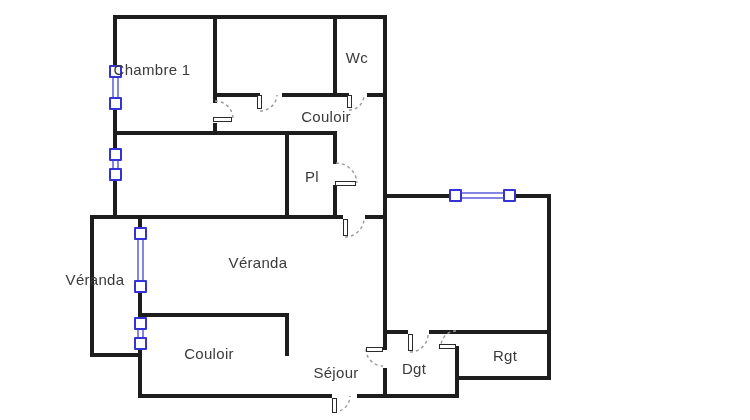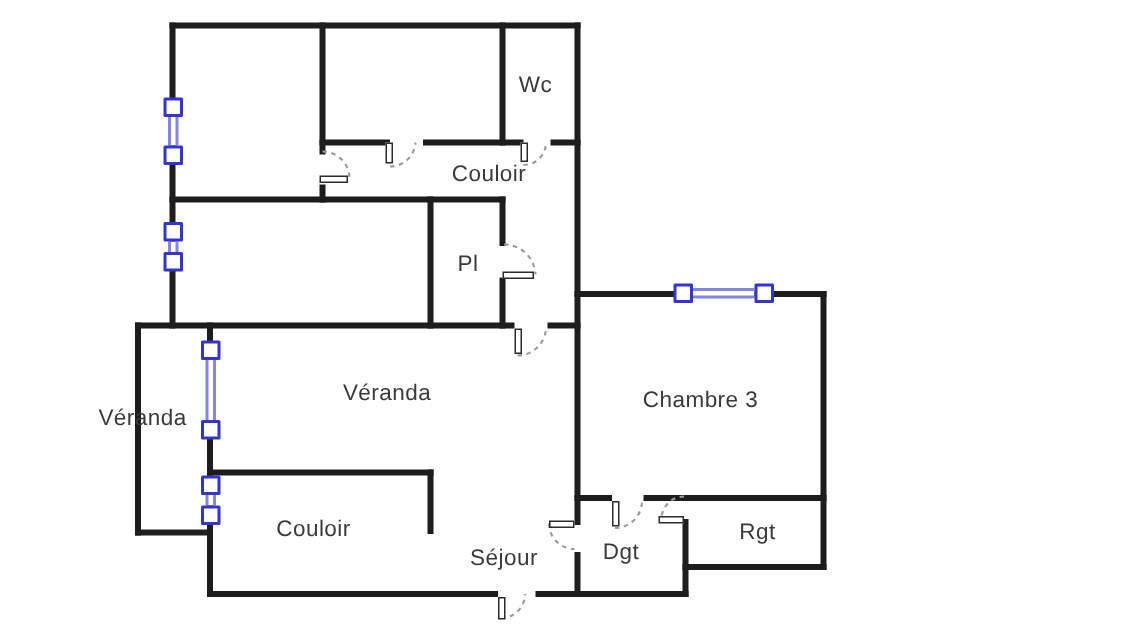--- a/index.html
+++ b/index.html
@@ -90,24 +90,24 @@
   <div class="wf" style="left:134px;top:280px"></div>
 
   <div class="glass-v" style="left:137px;top:330px;width:7px;height:7px"></div>
   <div class="wf" style="left:134px;top:317px"></div>
   <div class="wf" style="left:134px;top:337px"></div>
 
   <div class="glass-h" style="left:462px;top:192px;width:41px;height:7px"></div>
   <div class="wf" style="left:449px;top:189px"></div>
   <div class="wf" style="left:503px;top:189px"></div>
 
+  <span class="room-label" style="left:152px;top:69px">Chambre 1</span>
   <span class="room-label" style="left:357px;top:57px">Wc</span>
   <span class="room-label" style="left:326px;top:116px">Couloir</span>
   <span class="room-label" style="left:312px;top:176px">Pl</span>
   <span class="room-label" style="left:258px;top:262px">Véranda</span>
   <span class="room-label" style="left:95px;top:279px">Véranda</span>
   <span class="room-label" style="left:209px;top:353px">Couloir</span>
-  <span class="room-label" style="left:467px;top:267px">Chambre 3</span>
   <span class="room-label" style="left:336px;top:372px">Séjour</span>
   <span class="room-label" style="left:414px;top:368px">Dgt</span>
   <span class="room-label" style="left:505px;top:355px">Rgt</span>
 
 </div>
 
 </body></html>

